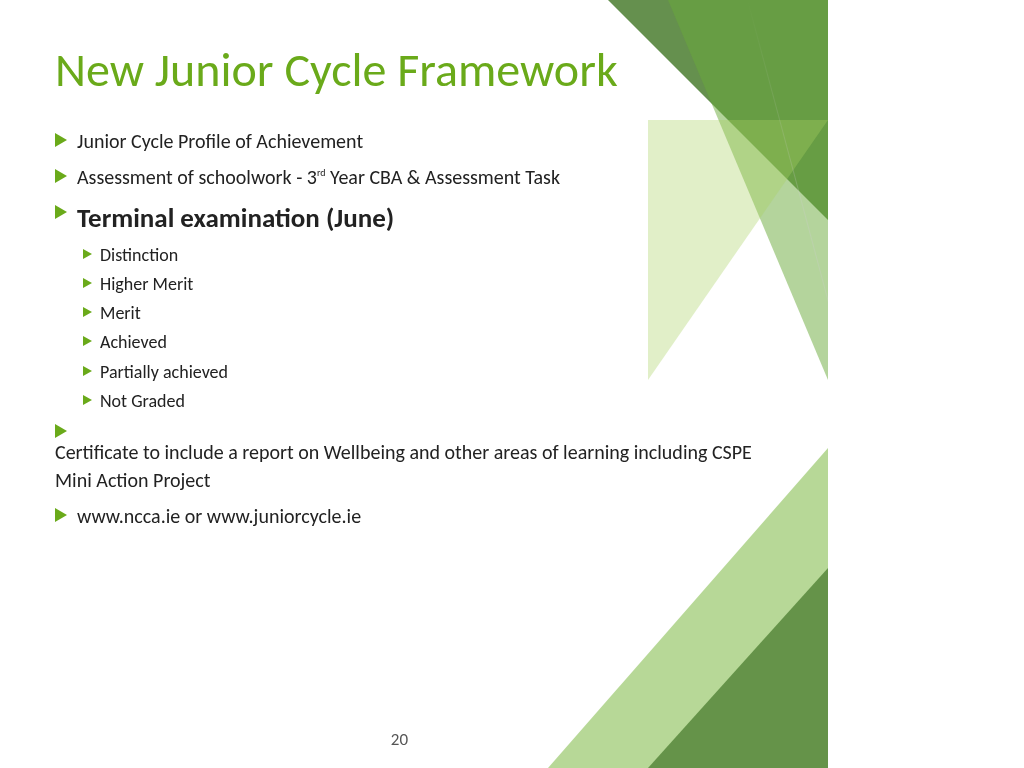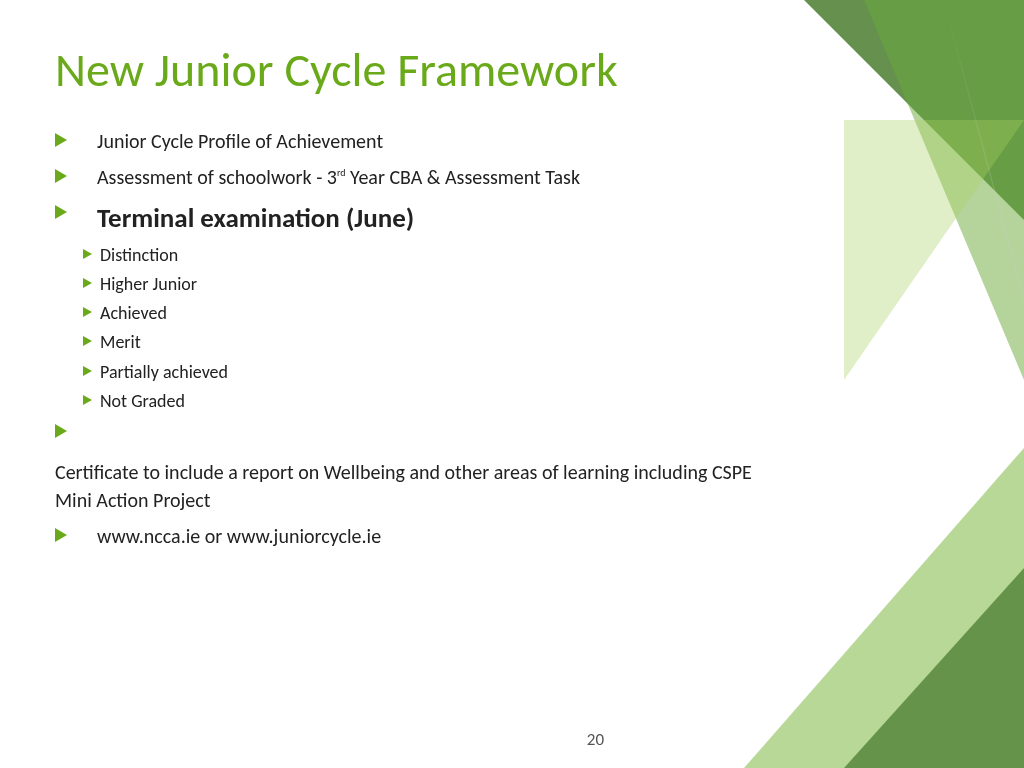--- a/index.html
+++ b/index.html
@@ -7,21 +7,21 @@
     body {
       width: 1024px;
       height: 768px;
       overflow: hidden;
       background: #ffffff;
       font-family: 'Calibri', 'Segoe UI', Arial, sans-serif;
       position: relative;
     }
 
     .slide {
-      width: 1024px;
+      width: 828px;
       height: 768px;
       background: #ffffff;
       position: relative;
       overflow: hidden;
     }
 
     
     .deco-top-right {
       position: absolute;
       top: 0;
@@ -115,21 +115,20 @@
       padding: 0;
     }
 
     .bullet-list > li {
       display: flex;
       align-items: flex-start;
       margin-bottom: 8px;
       font-size: 20px;
       color: #222;
       line-height: 1.4;
-      gap: 20px;
     }
 
     .bullet-list > li.large-text {
       font-size: 27px;
       font-weight: 600;
       margin-bottom: 6px;
       margin-top: 4px;
     }
 
     .arrow-icon {
@@ -229,29 +228,29 @@
         <span class="arrow-icon"></span>
         <span>Terminal examination (June)</span>
       </li>
       <ul class="sub-list">
         <li>
           <span class="arrow-icon-sm"></span>
           <span>Distinction</span>
         </li>
         <li>
           <span class="arrow-icon-sm"></span>
-          <span>Higher Junior</span>
+          <span>Higher Merit</span>
+        </li>
+        <li>
+          <span class="arrow-icon-sm"></span>
+          <span>Merit</span>
         </li>
         <li>
           <span class="arrow-icon-sm"></span>
           <span>Achieved</span>
-        </li>
-        <li>
-          <span class="arrow-icon-sm"></span>
-          <span>Merit</span>
         </li>
         <li>
           <span class="arrow-icon-sm"></span>
           <span>Partially achieved</span>
         </li>
         <li>
           <span class="arrow-icon-sm"></span>
           <span>Not Graded</span>
         </li>
       </ul>

